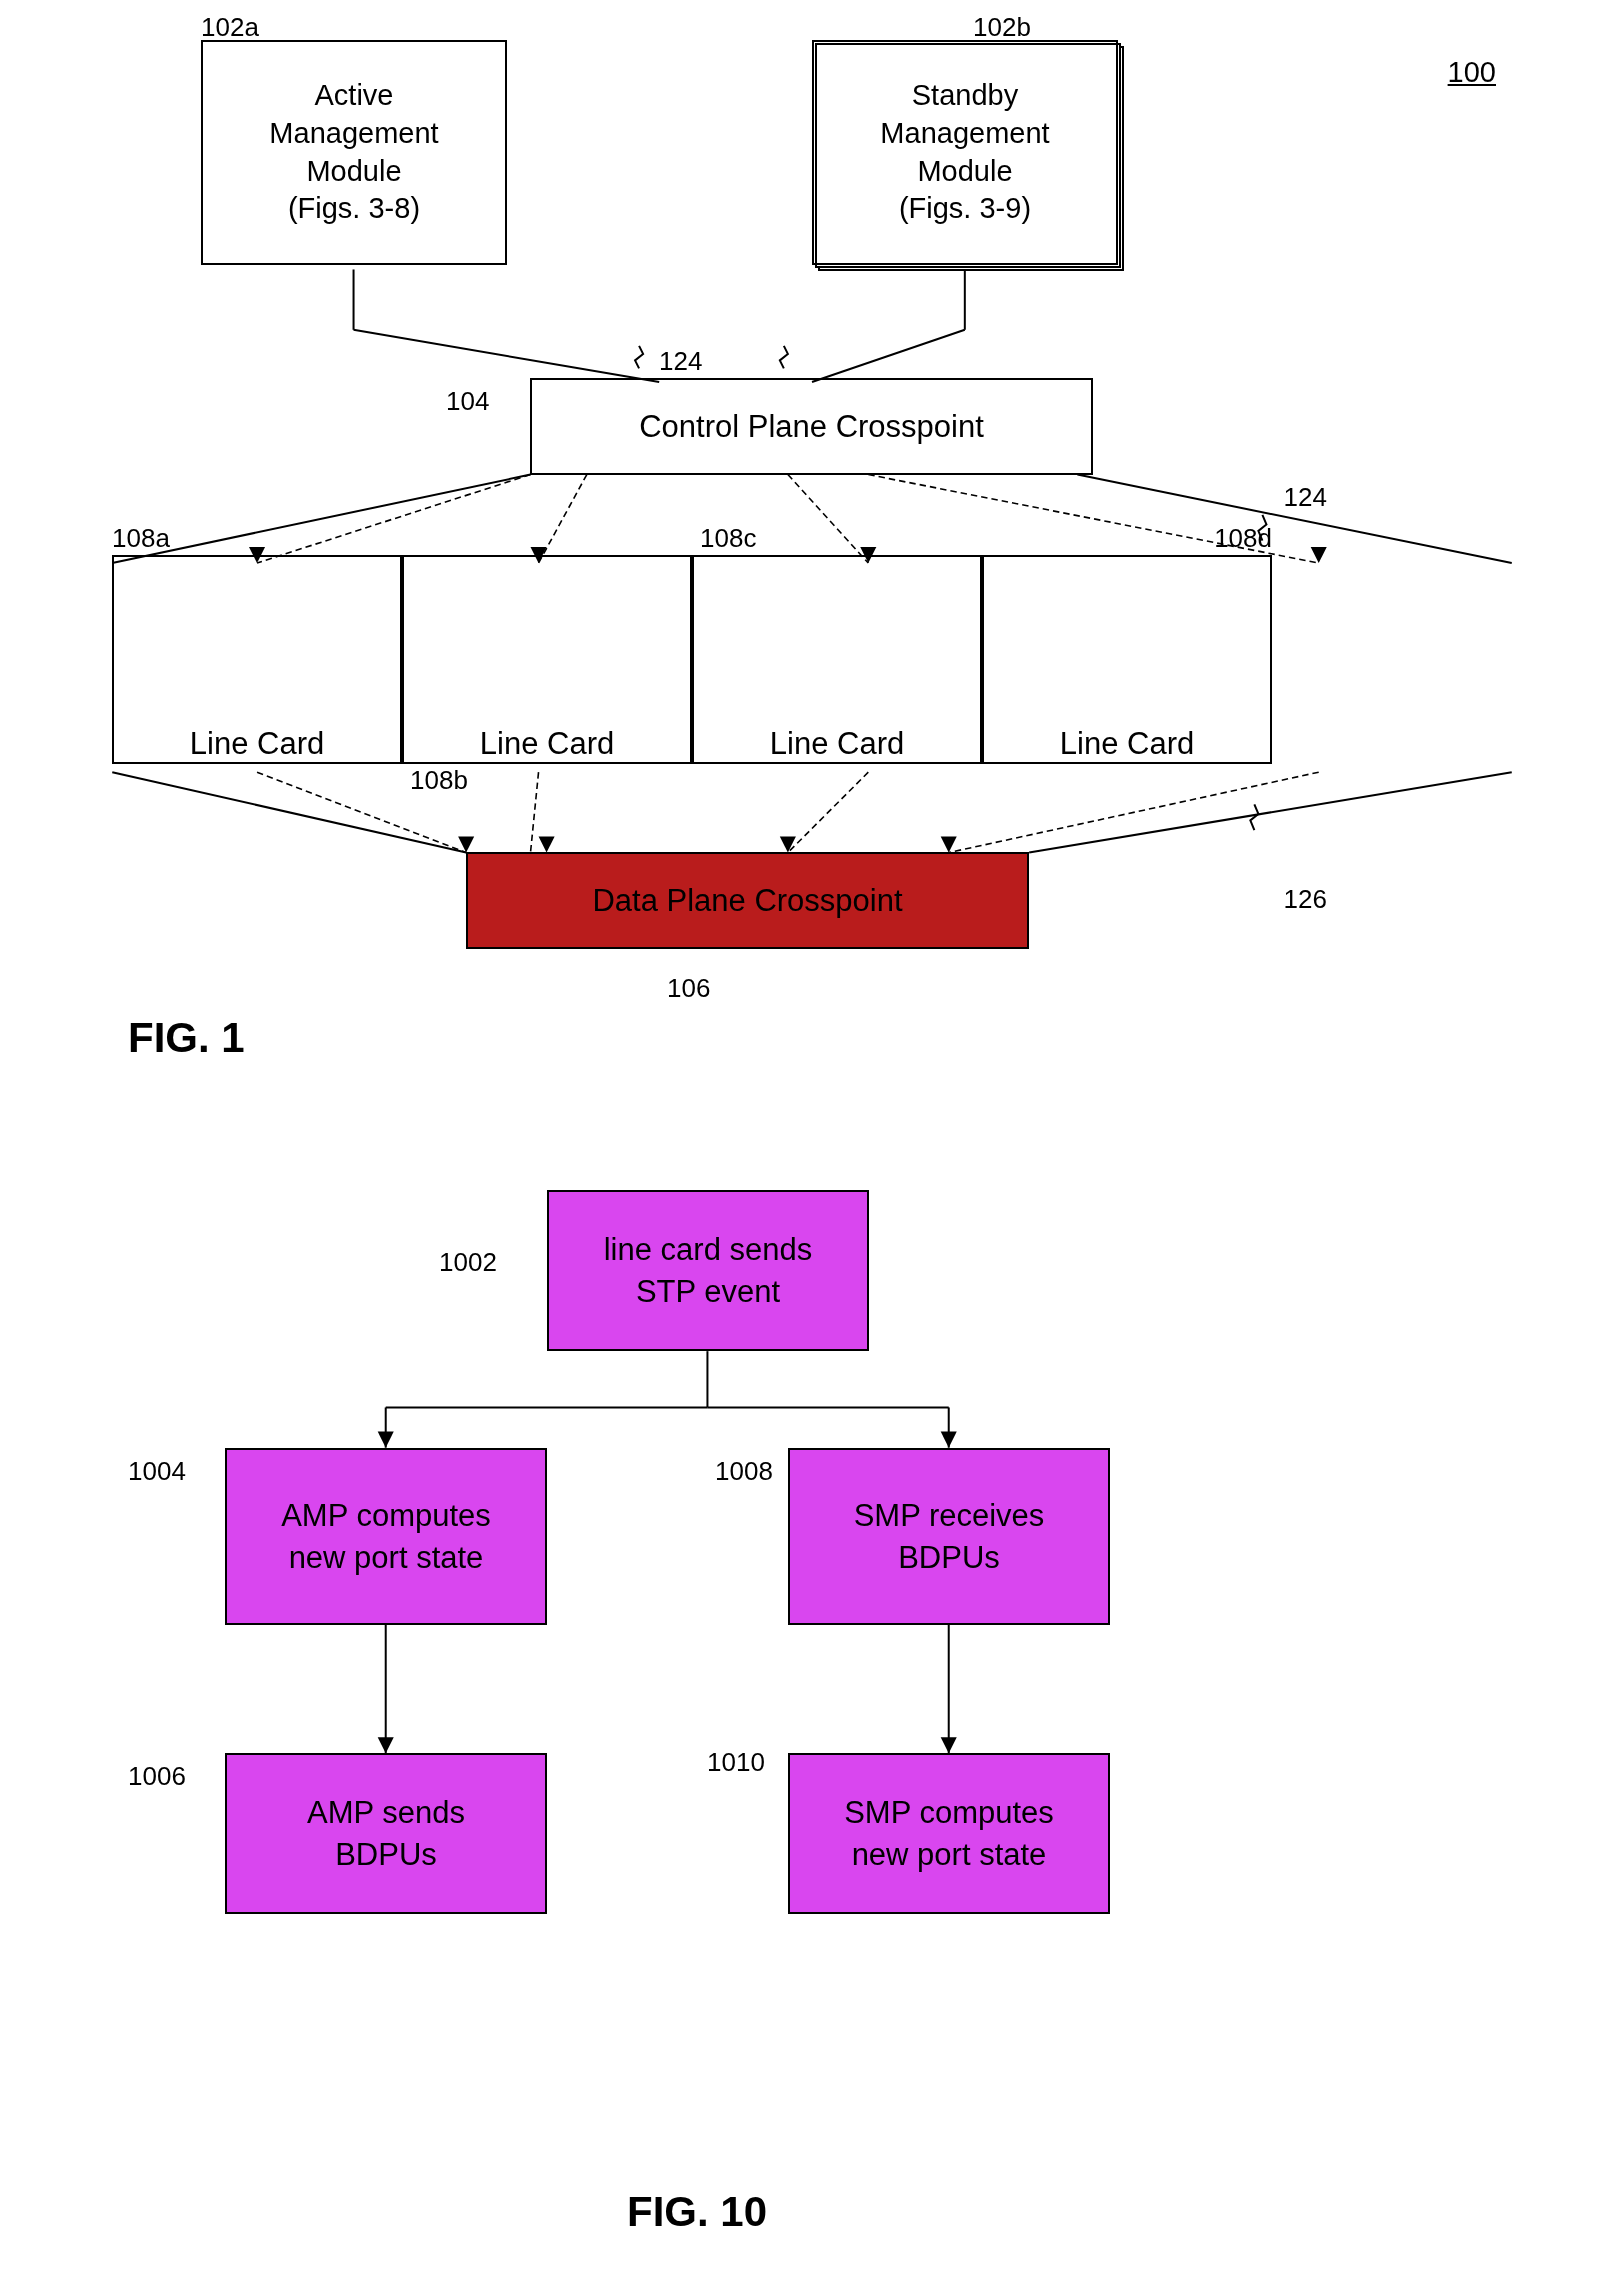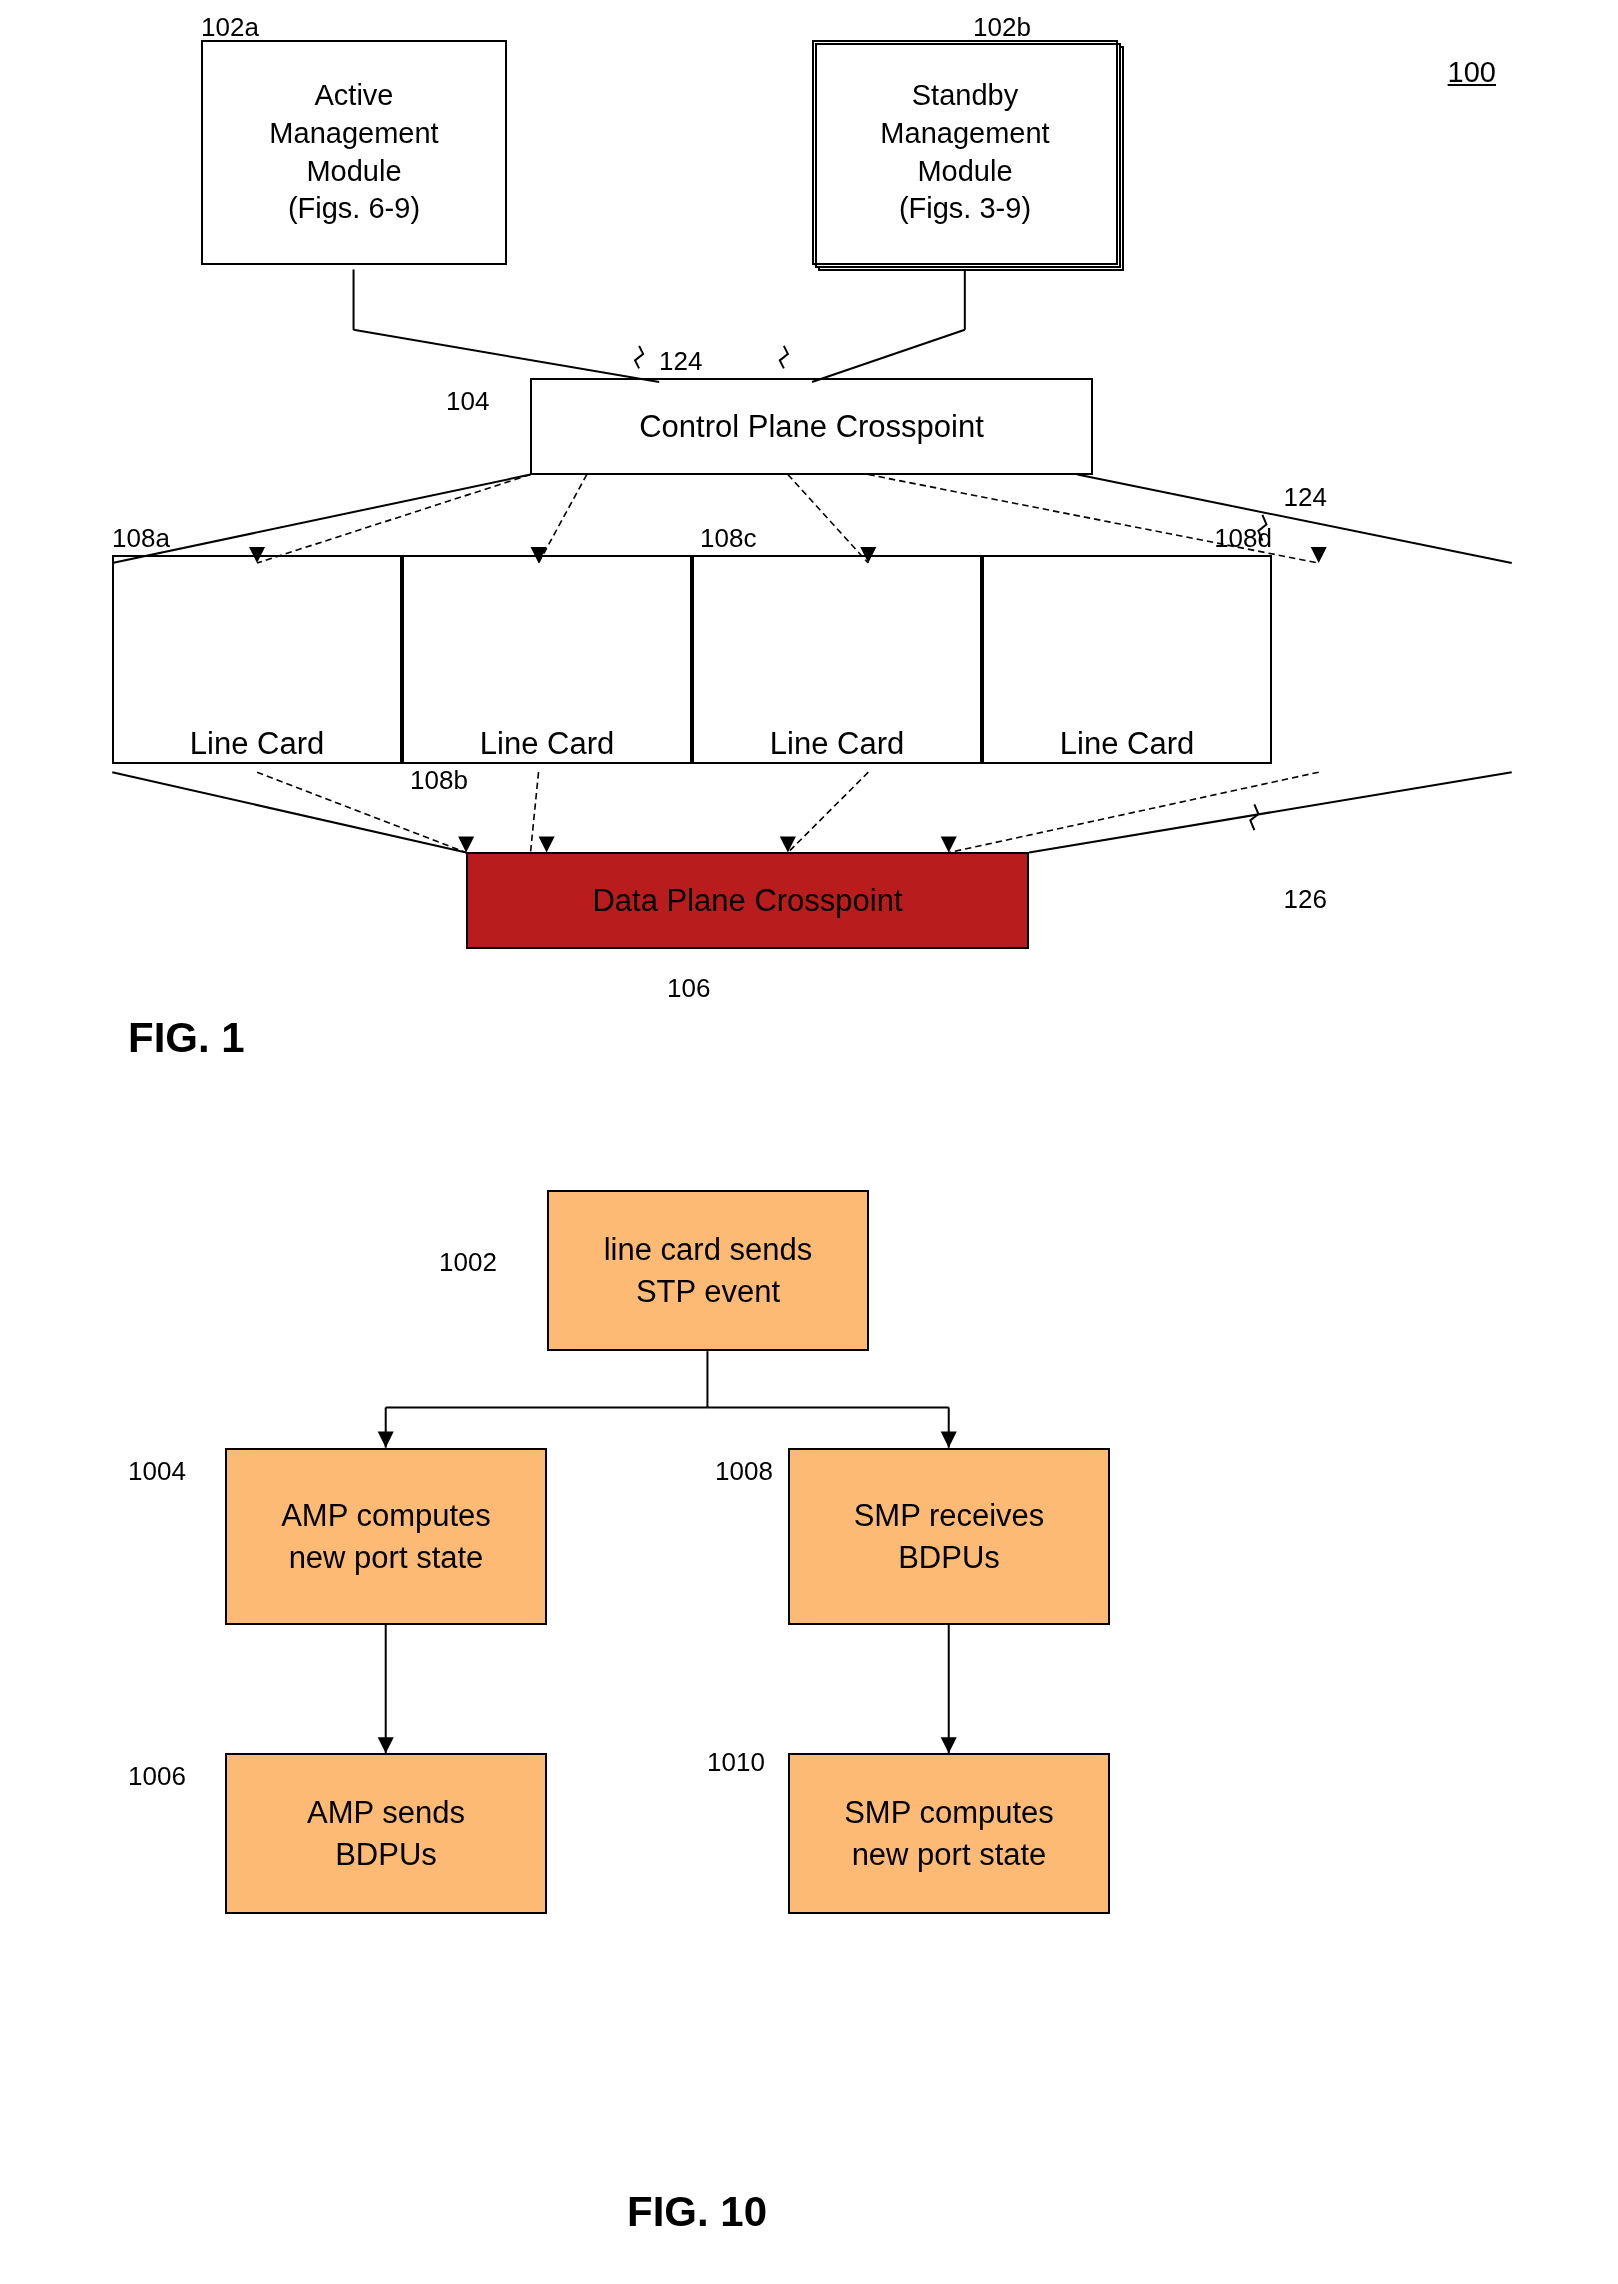--- a/index.html
+++ b/index.html
@@ -143,21 +143,21 @@
     
     .flow-box {
       position: absolute;
       border: 2.4px solid #000;
       display: flex;
       align-items: center;
       justify-content: center;
       text-align: center;
       font-size: 31px;
       line-height: 1.35;
-      background: #fdba74;
+      background: #d946ef;
     }
 
     
     .fig10-svg {
       position: absolute;
       top: 0;
       left: 0;
       width: 100%;
       height: 100%;
       pointer-events: none;
@@ -171,21 +171,21 @@
   <div class="fig1-section">
 
     <div class="ref-100">100</div>
 
     <div style="position:absolute; top:8px; left:137px;">
       <div class="ref-label" style="top:-28px; left:0;">102a</div>
       <div class="mgmt-box">
         <span style="white-space:pre-line; font-size:29px;">Active
 Management
 Module
-(Figs. 6-9)</span>
+(Figs. 3-8)</span>
       </div>
     </div>
 
     <div style="position:absolute; top:8px; left:748px;">
       <div class="ref-label" style="top:-28px; left:161px;">102b</div>
 
       <div style="position:absolute; top:6.4px; left:6.4px; width:306px; height:225px; border:2.4px solid #000; background:#fff;"></div>
       <div style="position:absolute; top:3.2px; left:3.2px; width:306px; height:225px; border:2.4px solid #000; background:#fff;"></div>
       <div class="mgmt-box" style="position:relative;">
         <span style="white-space:pre-line; font-size:29px;">Standby

